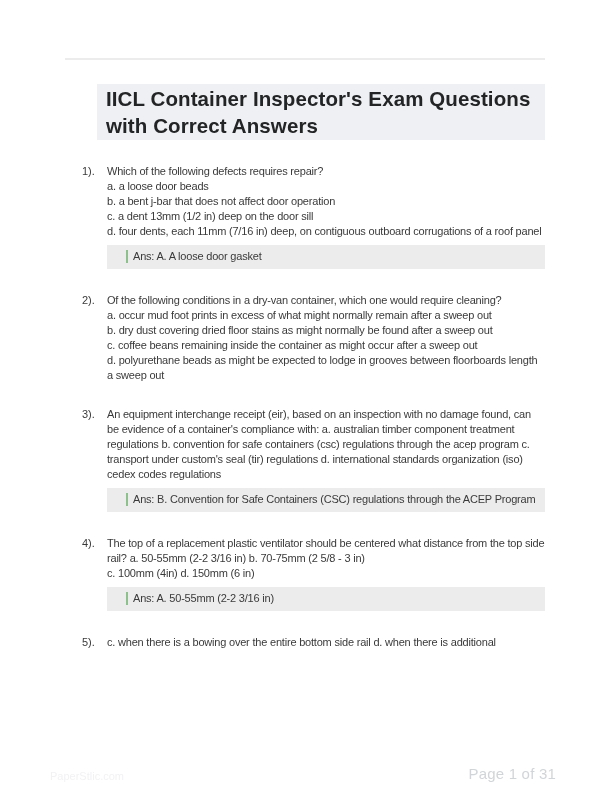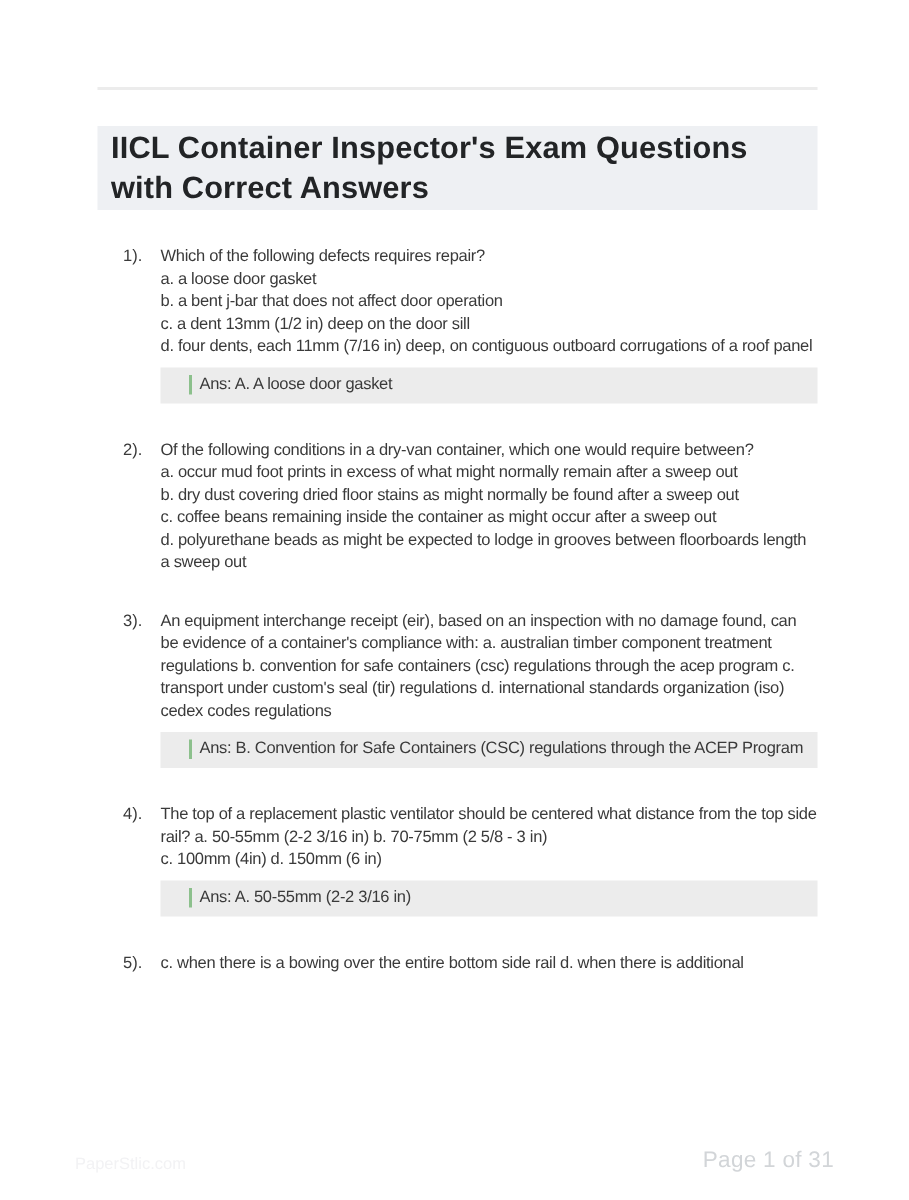--- a/index.html
+++ b/index.html
@@ -23,20 +23,21 @@
   }
   .title-banner {
     margin-top: 24px;
     background: var(--banner-bg, #eef0f3);
     padding: 1px 9px 1px 9px;
     font-size: 20.5px;
     line-height: 27px;
     font-weight: 600;
     letter-spacing: 0.1px;
     color: #222426;
+    margin-left: 32px;
   }
   .questions {
     margin-top: 24px;
   }
   .q-row {
     display: flex;
     margin-left: 17px;
     margin-bottom: 24px;
   }
   .q-num {
@@ -98,34 +99,34 @@
 
 <div class="page">
   <div class="content">
     <div class="top-rule"></div>
     <div class="title-banner">IICL Container Inspector's Exam Questions with Correct Answers</div>
     <div class="questions">
         <div class="q-row">
           <div class="q-num">1).</div>
           <div class="q-body">
             <p class="q-line">Which of the following defects requires repair?</p>
-            <p class="q-line">a. a loose door gasket</p>
+            <p class="q-line">a. a loose door beads</p>
             <p class="q-line">b. a bent j-bar that does not affect door operation</p>
             <p class="q-line">c. a dent 13mm (1/2 in) deep on the door sill</p>
             <p class="q-line">d. four dents, each 11mm (7/16 in) deep, on contiguous outboard corrugations of a roof panel</p>
             <div class="ans">
               <span class="ans-bar"></span>
               <span class="ans-text">Ans: A. A loose door gasket</span>
             </div>
           </div>
         </div>
         <div class="q-row">
           <div class="q-num">2).</div>
           <div class="q-body">
-            <p class="q-line">Of the following conditions in a dry-van container, which one would require between?</p>
+            <p class="q-line">Of the following conditions in a dry-van container, which one would require cleaning?</p>
             <p class="q-line">a. occur mud foot prints in excess of what might normally remain after a sweep out</p>
             <p class="q-line">b. dry dust covering dried floor stains as might normally be found after a sweep out</p>
             <p class="q-line">c. coffee beans remaining inside the container as might occur after a sweep out</p>
             <p class="q-line">d. polyurethane beads as might be expected to lodge in grooves between floorboards length a sweep out</p>
           </div>
         </div>
         <div class="q-row">
           <div class="q-num">3).</div>
           <div class="q-body">
             <p class="q-line">An equipment interchange receipt (eir), based on an inspection with no damage found, can be evidence of a container's compliance with: a. australian timber component treatment regulations b. convention for safe containers (csc) regulations through the acep program c. transport under custom's seal (tir) regulations d. international standards organization (iso) cedex codes regulations</p>

